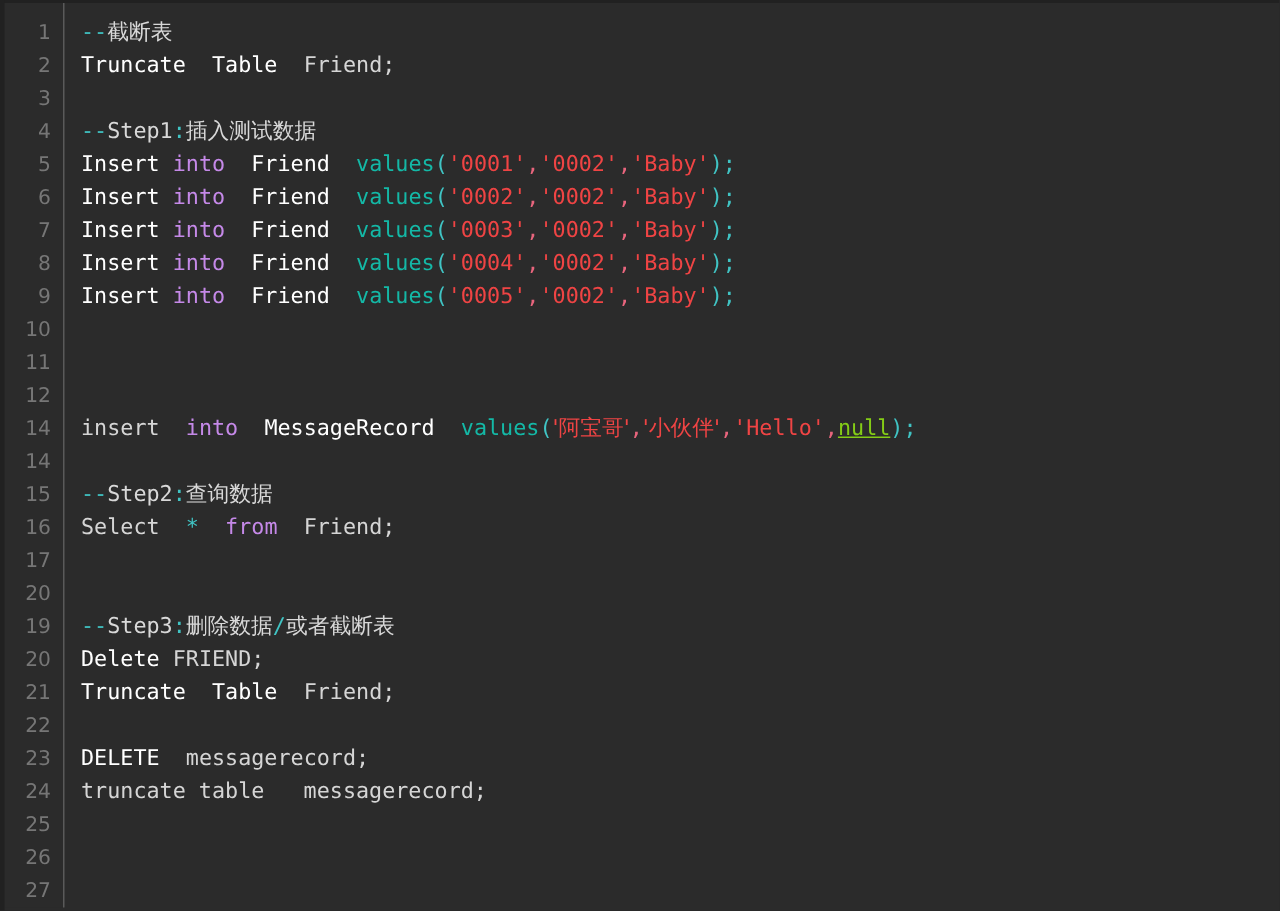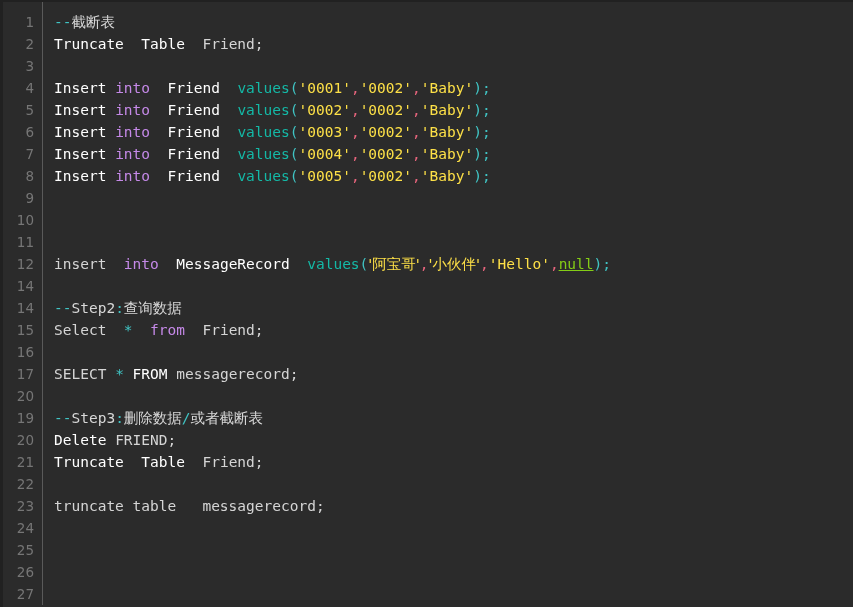--- a/index.html
+++ b/index.html
@@ -67,21 +67,21 @@
     white-space: pre;
     color: #d8d8d8;
     font-family: "DejaVu Sans Mono", "Liberation Mono", monospace;
   }
 
   
   .t-plain   { color: #d5d5d5; }
   .t-kw      { color: #ffffff; }  
   .t-kw2     { color: #c589e8; margin-top: 44px; }  
   .t-func    { color: #14b8a6; }  
-  .t-str     { color: #fde047; }  
+  .t-str     { color: #ef4444; }  
   .t-punct   { color: #40c4c4; }  
   .t-comma   { color: #e8657d; }  
   .t-null    { color: #84cc16; text-decoration: underline; }  
   .t-comment { color: #d8d8d8; }  
 
   .cjk {
     font-family: "DejaVu Sans", "Liberation Sans", sans-serif;
   }
 
   .watermark {
@@ -130,39 +130,40 @@
         <div class="gutter-num">25</div>
         <div class="gutter-num">26</div>
         <div class="gutter-num">27</div>
       </div>
 
     <div class="lines">
 
     <div class="line"><span class="t-punct">--</span><span class="t-comment cjk">截断表</span></div>
         <div class="line"><span class="t-kw">Truncate</span><span class="t-plain">  </span><span class="t-kw">Table</span><span class="t-plain">  </span><span class="t-plain">Friend;</span></div>
         <div class="line">&nbsp;</div>
+        <div class="line"><span class="t-punct">--</span><span class="t-comment">Step1</span><span class="t-punct">:</span><span class="t-comment cjk">插入测试数据</span></div>
         <div class="line"><span class="t-kw">Insert</span><span class="t-plain"> </span><span class="t-kw2">into</span><span class="t-plain">  </span><span class="t-kw">Friend</span><span class="t-plain">  </span><span class="t-func">values</span><span class="t-punct">(</span><span class="t-str">'0001'</span><span class="t-comma">,</span><span class="t-str">'0002'</span><span class="t-comma">,</span><span class="t-str">'Baby'</span><span class="t-punct">)</span><span class="t-punct">;</span></div>
         <div class="line"><span class="t-kw">Insert</span><span class="t-plain"> </span><span class="t-kw2">into</span><span class="t-plain">  </span><span class="t-kw">Friend</span><span class="t-plain">  </span><span class="t-func">values</span><span class="t-punct">(</span><span class="t-str">'0002'</span><span class="t-comma">,</span><span class="t-str">'0002'</span><span class="t-comma">,</span><span class="t-str">'Baby'</span><span class="t-punct">)</span><span class="t-punct">;</span></div>
         <div class="line"><span class="t-kw">Insert</span><span class="t-plain"> </span><span class="t-kw2">into</span><span class="t-plain">  </span><span class="t-kw">Friend</span><span class="t-plain">  </span><span class="t-func">values</span><span class="t-punct">(</span><span class="t-str">'0003'</span><span class="t-comma">,</span><span class="t-str">'0002'</span><span class="t-comma">,</span><span class="t-str">'Baby'</span><span class="t-punct">)</span><span class="t-punct">;</span></div>
         <div class="line"><span class="t-kw">Insert</span><span class="t-plain"> </span><span class="t-kw2">into</span><span class="t-plain">  </span><span class="t-kw">Friend</span><span class="t-plain">  </span><span class="t-func">values</span><span class="t-punct">(</span><span class="t-str">'0004'</span><span class="t-comma">,</span><span class="t-str">'0002'</span><span class="t-comma">,</span><span class="t-str">'Baby'</span><span class="t-punct">)</span><span class="t-punct">;</span></div>
         <div class="line"><span class="t-kw">Insert</span><span class="t-plain"> </span><span class="t-kw2">into</span><span class="t-plain">  </span><span class="t-kw">Friend</span><span class="t-plain">  </span><span class="t-func">values</span><span class="t-punct">(</span><span class="t-str">'0005'</span><span class="t-comma">,</span><span class="t-str">'0002'</span><span class="t-comma">,</span><span class="t-str">'Baby'</span><span class="t-punct">)</span><span class="t-punct">;</span></div>
         <div class="line">&nbsp;</div>
         <div class="line">&nbsp;</div>
         <div class="line">&nbsp;</div>
         <div class="line"><span class="t-plain">insert</span><span class="t-plain">  </span><span class="t-kw2">into</span><span class="t-plain">  </span><span class="t-kw">MessageRecord</span><span class="t-plain">  </span><span class="t-func">values</span><span class="t-punct">(</span><span class="t-str cjk">'阿宝哥'</span><span class="t-comma">,</span><span class="t-str cjk">'小伙伴'</span><span class="t-comma">,</span><span class="t-str">'Hello'</span><span class="t-comma">,</span><span class="t-null">null</span><span class="t-punct">)</span><span class="t-punct">;</span></div>
         <div class="line">&nbsp;</div>
         <div class="line"><span class="t-punct">--</span><span class="t-comment">Step2</span><span class="t-punct">:</span><span class="t-comment cjk">查询数据</span></div>
         <div class="line"><span class="t-plain">Select</span><span class="t-plain">  </span><span class="t-punct">*</span><span class="t-plain">  </span><span class="t-kw2">from</span><span class="t-plain">  </span><span class="t-plain">Friend;</span></div>
         <div class="line">&nbsp;</div>
-        <div class="line"><span class="t-plain">SELECT</span><span class="t-plain"> </span><span class="t-punct">*</span><span class="t-plain"> </span><span class="t-kw">FROM</span><span class="t-plain"> </span><span class="t-plain">messagerecord;</span></div>
         <div class="line">&nbsp;</div>
         <div class="line"><span class="t-punct">--</span><span class="t-comment">Step3</span><span class="t-punct">:</span><span class="t-comment cjk">删除数据</span><span class="t-punct">/</span><span class="t-comment cjk">或者截断表</span></div>
         <div class="line"><span class="t-kw">Delete</span><span class="t-plain"> </span><span class="t-plain">FRIEND;</span></div>
         <div class="line"><span class="t-kw">Truncate</span><span class="t-plain">  </span><span class="t-kw">Table</span><span class="t-plain">  </span><span class="t-plain">Friend;</span></div>
         <div class="line">&nbsp;</div>
+        <div class="line"><span class="t-kw">DELETE</span><span class="t-plain">  </span><span class="t-plain">messagerecord;</span></div>
         <div class="line"><span class="t-plain">truncate table   messagerecord;</span></div>
         <div class="line">&nbsp;</div>
         <div class="line">&nbsp;</div>
       </div>
 
   </div>
 
 </div>
 
 </body></html>

